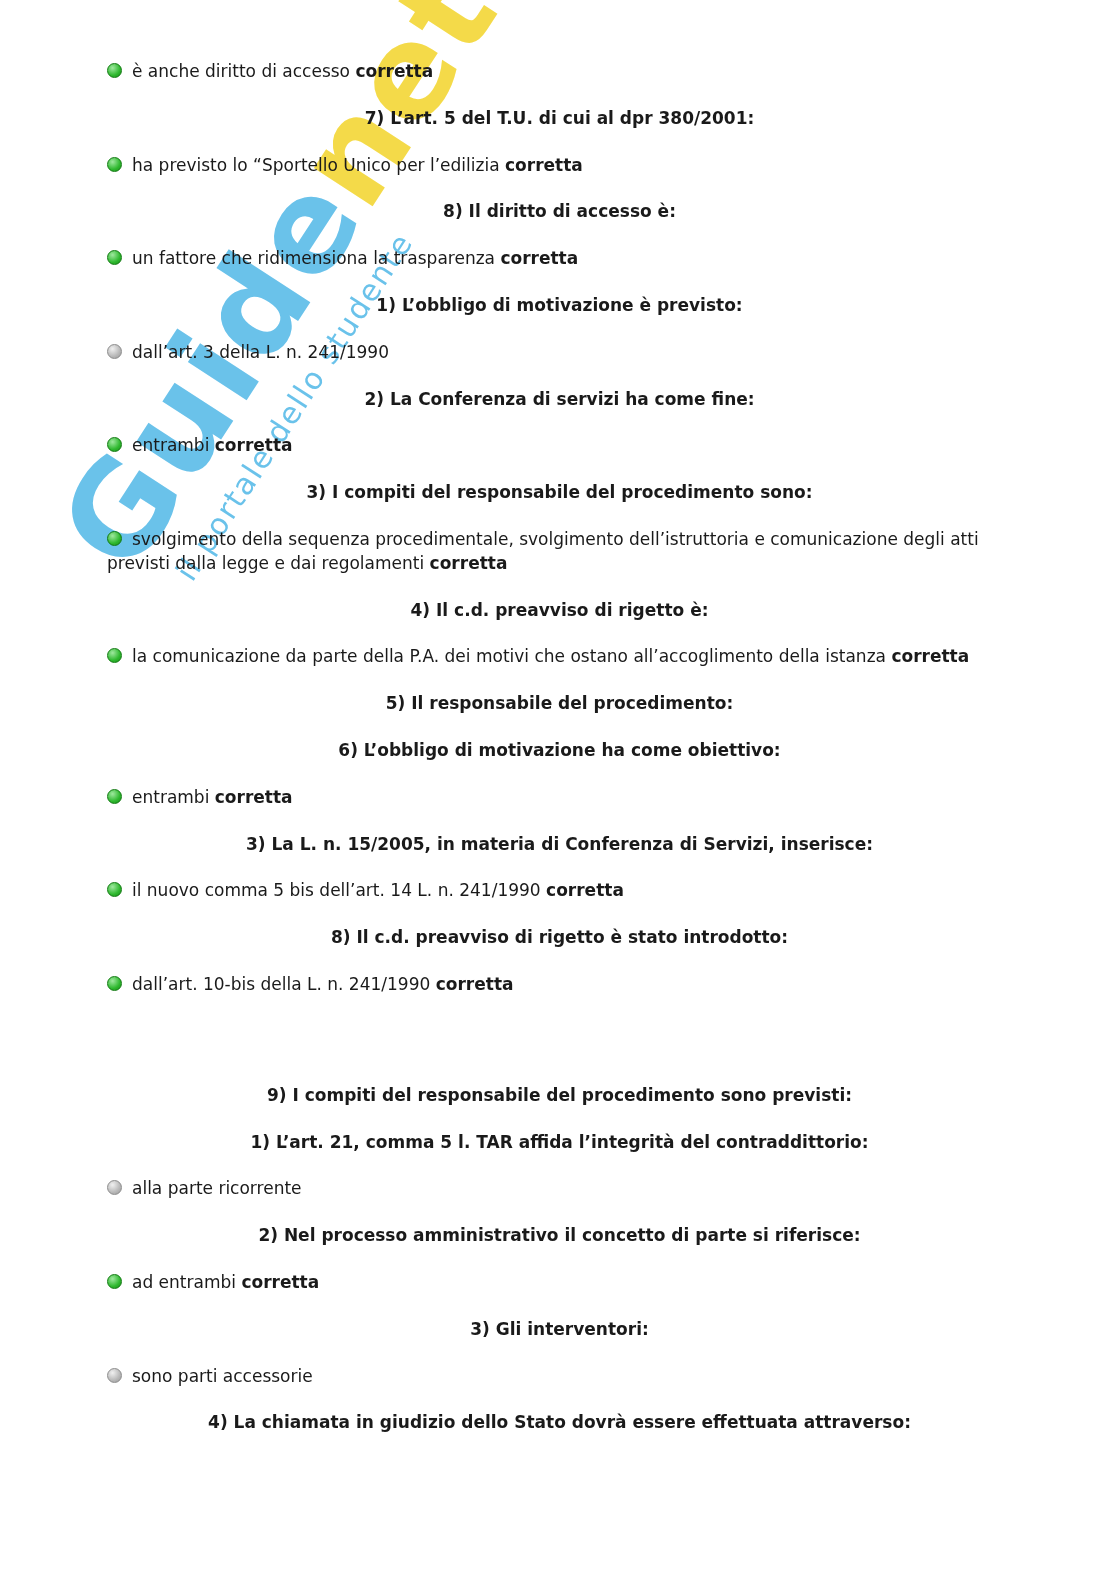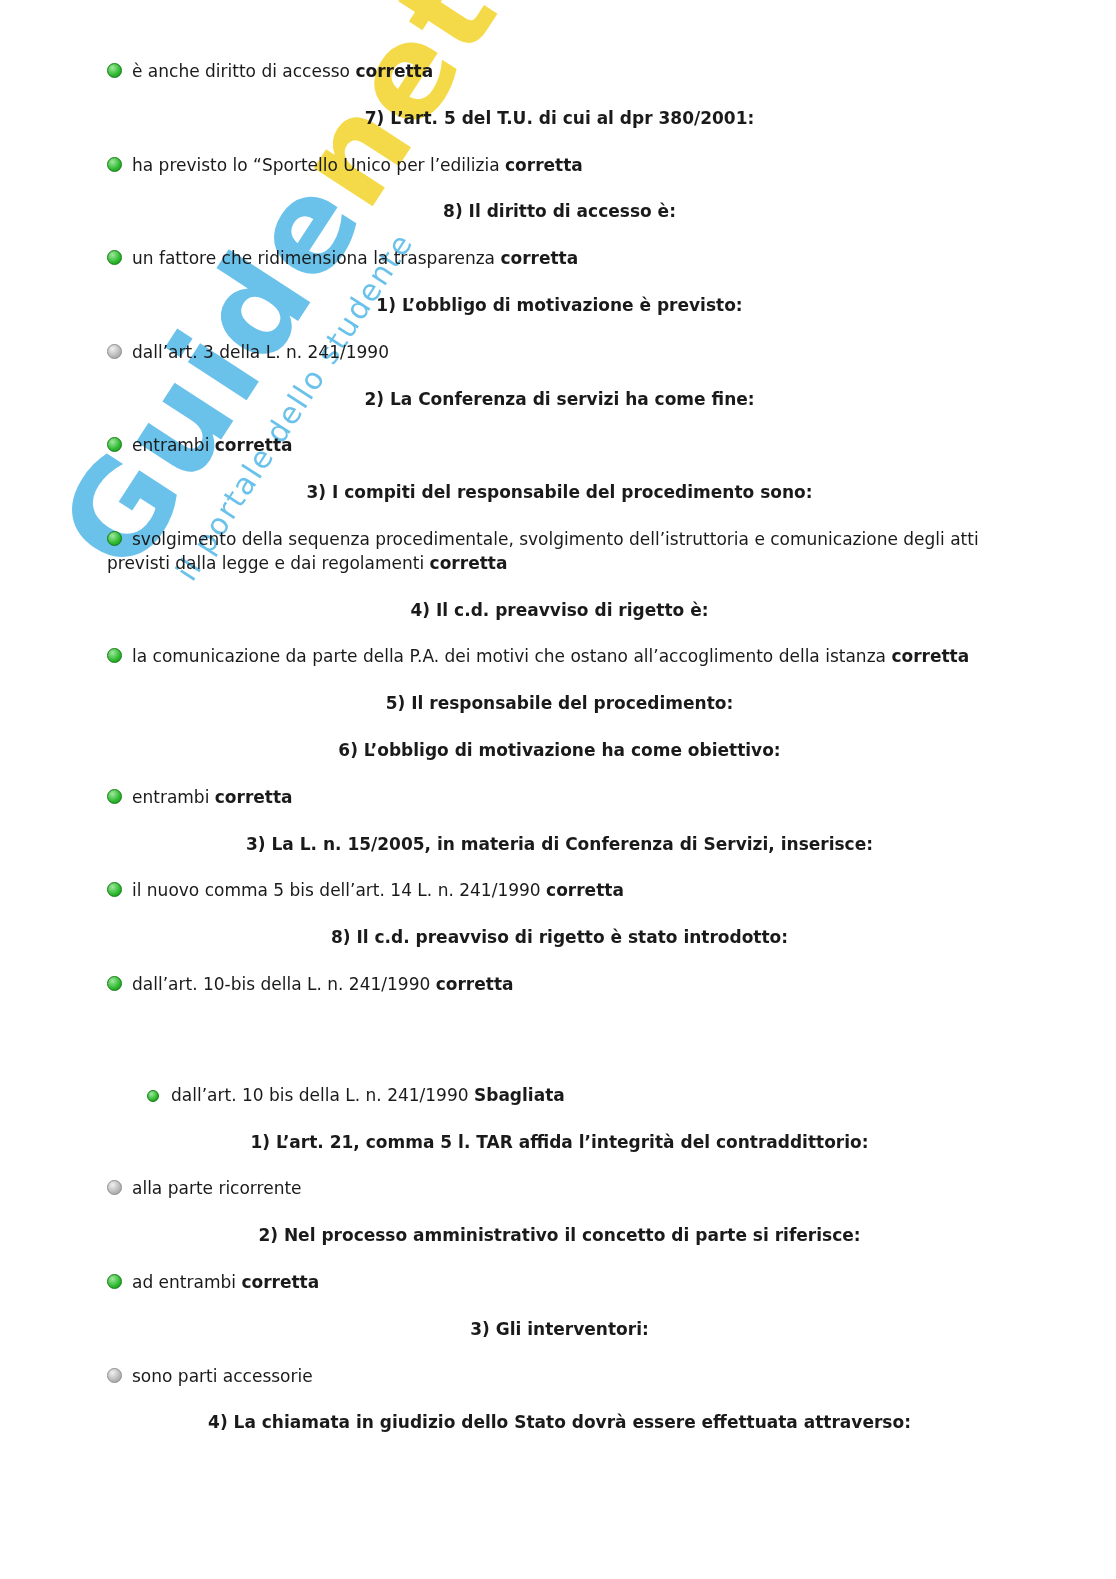--- a/index.html
+++ b/index.html
@@ -117,21 +117,21 @@
     <p class="question">4) Il c.d. preavviso di rigetto è:</p>
     <p class="answer"><span class="bullet green"></span><span>la comunicazione da parte della P.A. dei motivi che ostano all’accoglimento della istanza</span> <span class="status">corretta</span></p>
     <p class="question">5) Il responsabile del procedimento:</p>
     <p class="question">6) L’obbligo di motivazione ha come obiettivo:</p>
     <p class="answer"><span class="bullet green"></span><span>entrambi</span> <span class="status">corretta</span></p>
     <p class="question">3) La L. n. 15/2005, in materia di Conferenza di Servizi, inserisce:</p>
     <p class="answer"><span class="bullet green"></span><span>il nuovo comma 5 bis dell’art. 14 L. n. 241/1990</span> <span class="status">corretta</span></p>
     <p class="question">8) Il c.d. preavviso di rigetto è stato introdotto:</p>
     <p class="answer"><span class="bullet green"></span><span>dall’art. 10-bis della L. n. 241/1990</span> <span class="status">corretta</span></p>
     <div class="spacer"></div>
-    <p class="answer indented"><span class="bullet green"></span><span>dall’art. 10 bis della L. n. 241/1990</span> <span class="status">Sbagliata</span></p>
+    <p class="question">9) I compiti del responsabile del procedimento sono previsti:</p>
     <p class="question">1) L’art. 21, comma 5 l. TAR affida l’integrità del contraddittorio:</p>
     <p class="answer"><span class="bullet gray"></span><span>alla parte ricorrente</span></p>
     <p class="question">2) Nel processo amministrativo il concetto di parte si riferisce:</p>
     <p class="answer"><span class="bullet green"></span><span>ad entrambi</span> <span class="status">corretta</span></p>
     <p class="question">3) Gli interventori:</p>
     <p class="answer"><span class="bullet gray"></span><span>sono parti accessorie</span></p>
     <p class="question">4) La chiamata in giudizio dello Stato dovrà essere effettuata attraverso:</p>
   </div>
 
 </body></html>

